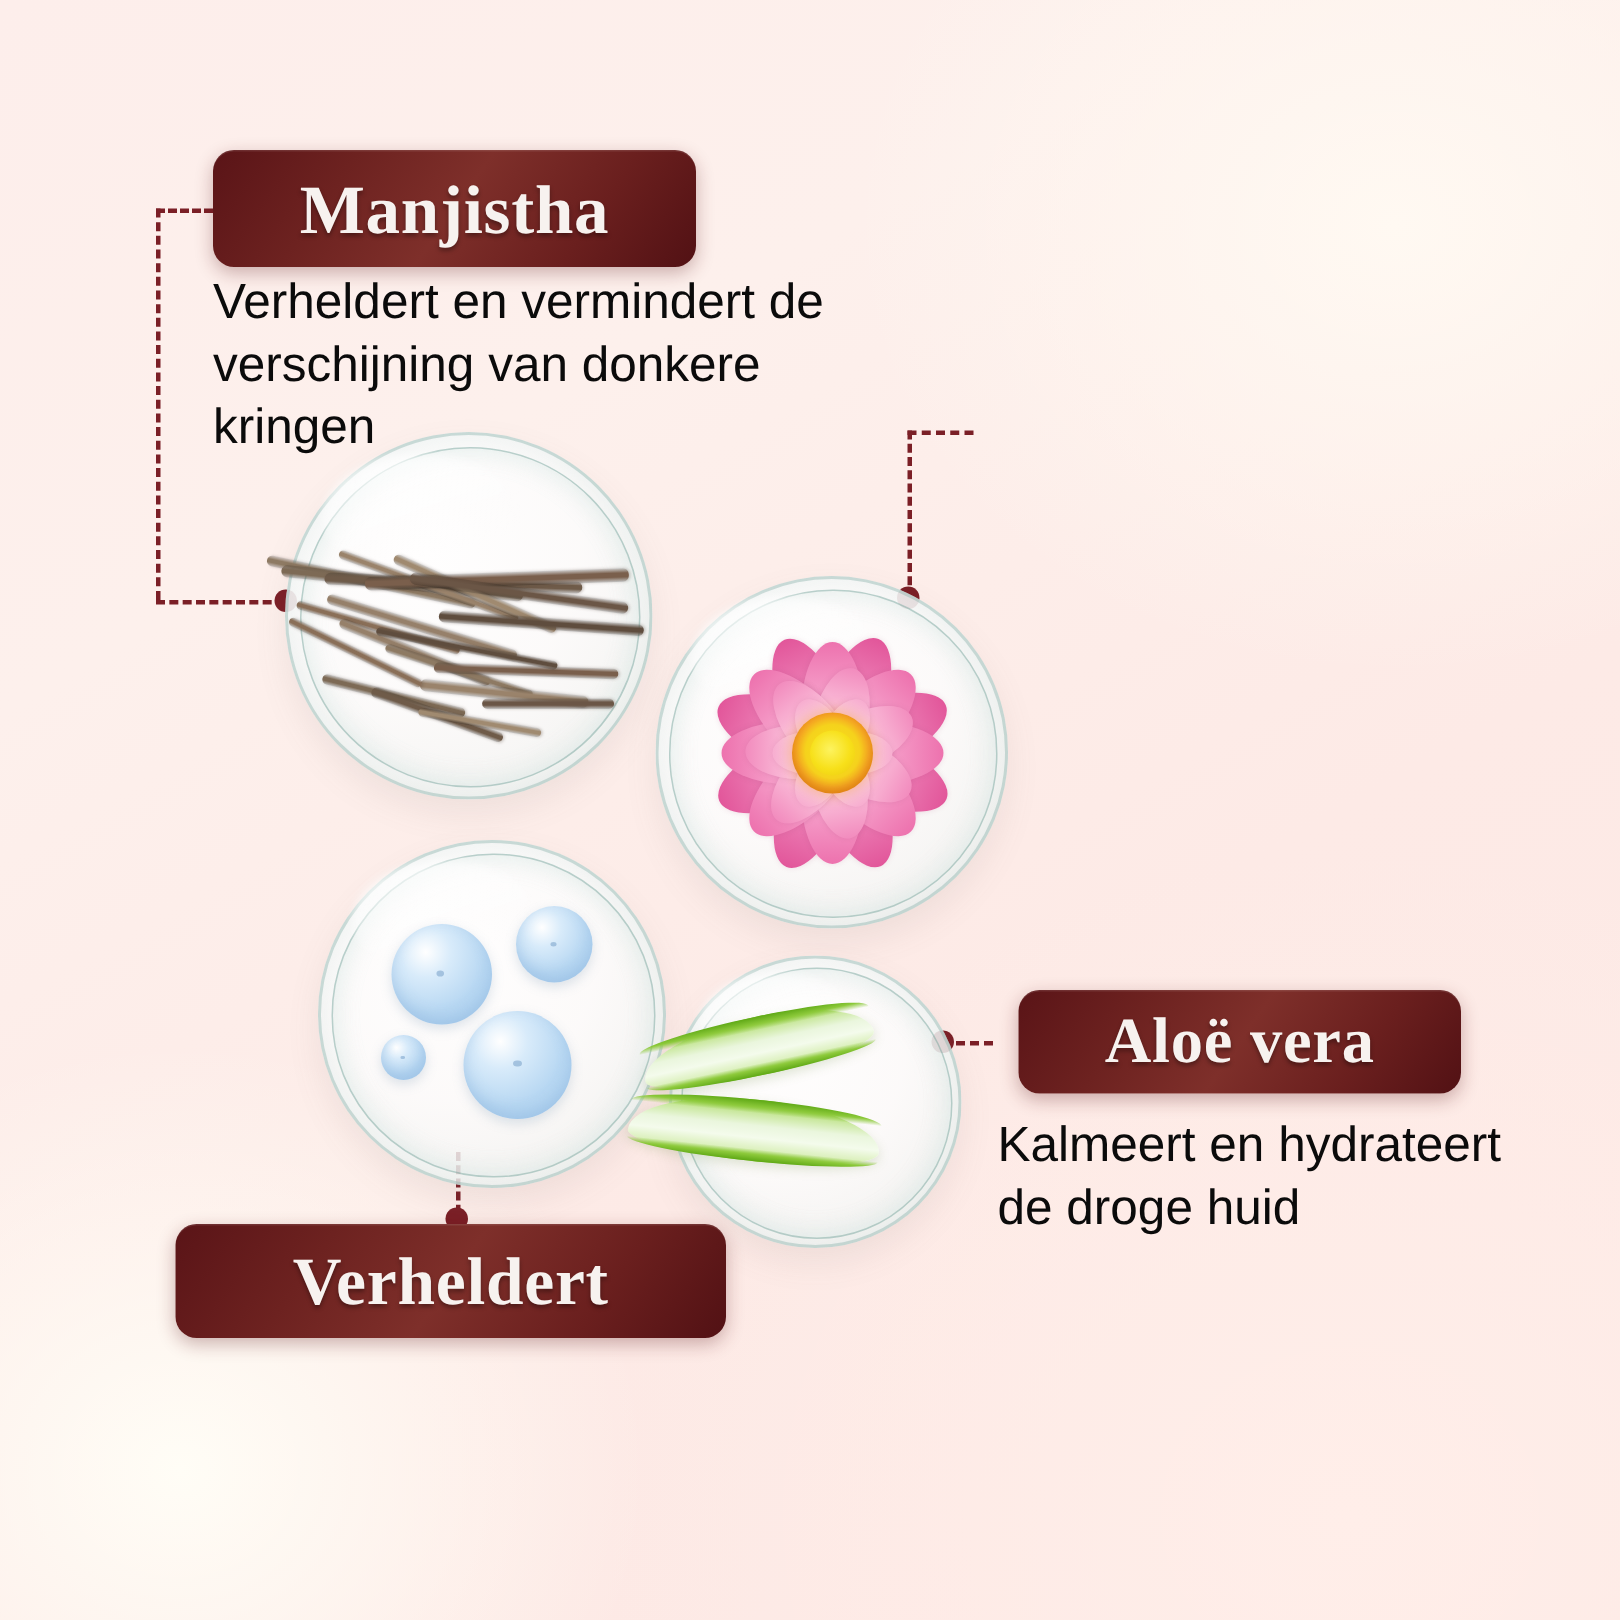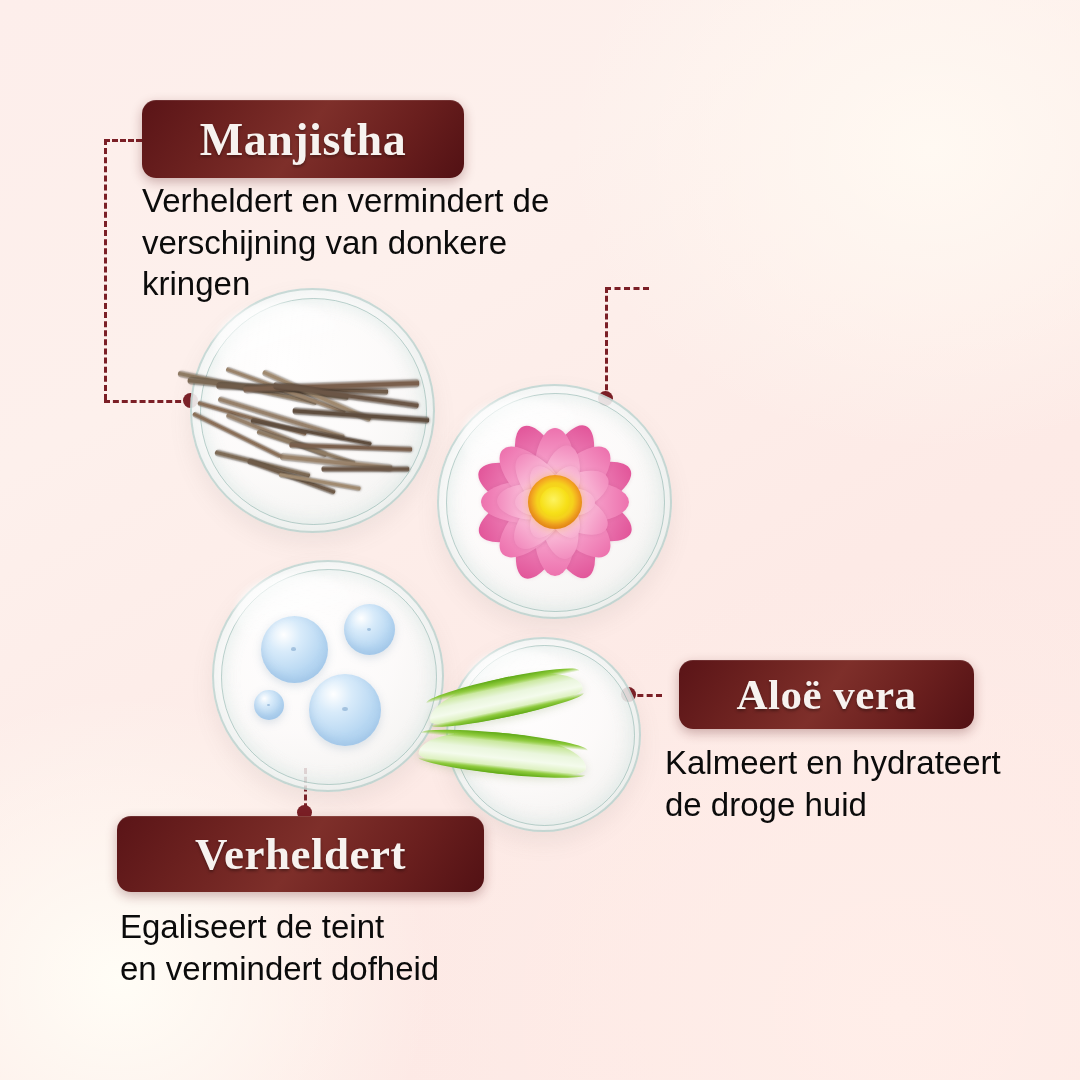--- a/index.html
+++ b/index.html
@@ -262,16 +262,14 @@
 
   <div class="badge" id="badge-aloe" style="left:655px;top:660px;width:295px;height:69px;font-size:43px;margin-left:24px;">
     <span>Aloë vera</span>
   </div>
   <div class="desc" style="left:665px;top:742px;width:420px;">Kalmeert en hydrateert
 de droge huid</div>
 
   <div class="badge" id="badge-niacinamide" style="left:117px;top:816px;width:367px;height:76px;font-size:45px;">
     <span>Verheldert</span>
   </div>
-  <div class="desc" style="left:120px;top:906px;width:480px;">Egaliseert de teint
-en vermindert dofheid</div>
 
 </div>
 
 </body></html>

